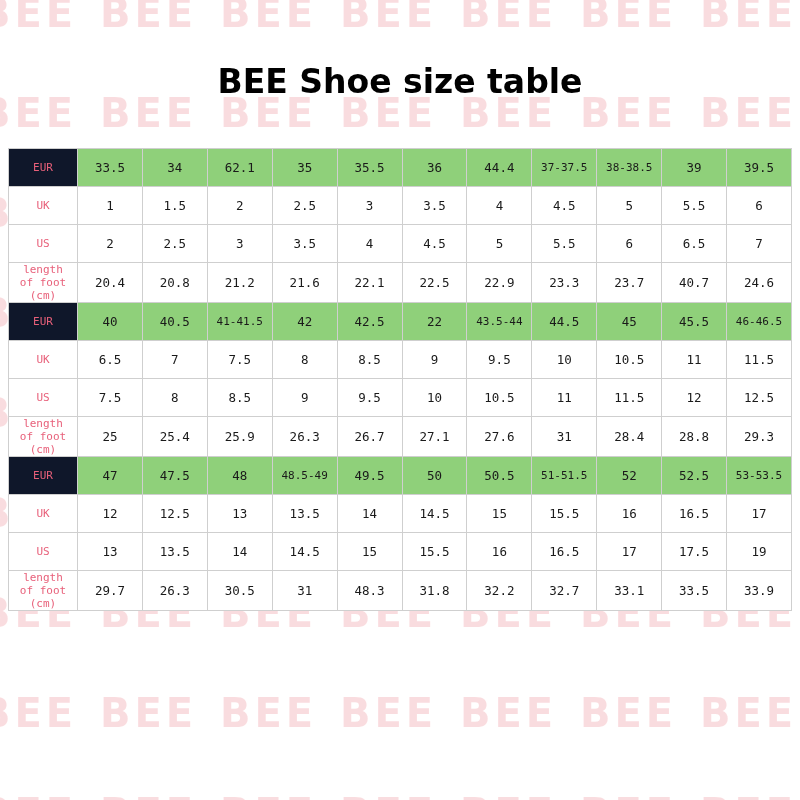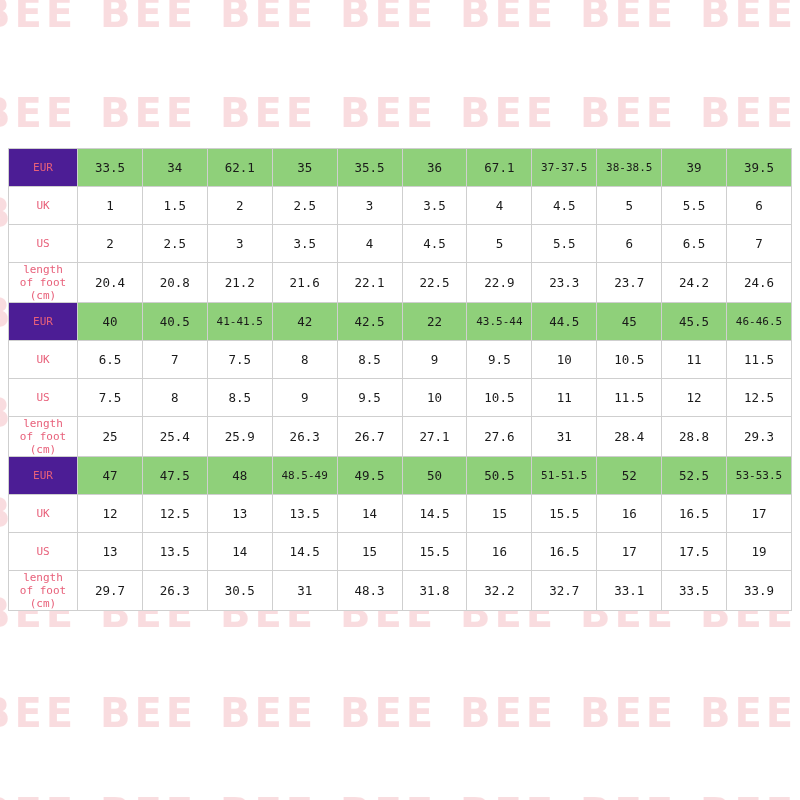--- a/index.html
+++ b/index.html
@@ -80,21 +80,21 @@
   }
   
   table.size-table td.label {
     width: 66px;
     color: #e8607a;
     font-size: 11px;
     line-height: 13px;
     background: #ffffff;
   }
   table.size-table td.label.eur-label {
-    background: #4c1d95;
+    background: #0f172a;
     color: #e8607a;
     font-weight: normal;
     text-align: center;
   }
   
   table.size-table tr.eur-row td {
     background: #8fd07a;
     color: #1a1a1a;
   }
   table.size-table tr.foot-row td {
@@ -168,33 +168,34 @@
     <div class="wm-glyph" style="left: 100px; top: 790px;">BEE</div>
     <div class="wm-glyph" style="left: 220px; top: 790px;">BEE</div>
     <div class="wm-glyph" style="left: 340px; top: 790px;">BEE</div>
     <div class="wm-glyph" style="left: 460px; top: 790px;">BEE</div>
     <div class="wm-glyph" style="left: 580px; top: 790px;">BEE</div>
     <div class="wm-glyph" style="left: 700px; top: 790px;">BEE</div>
   </div>
 
 <div id="page">
 
+  <h1 id="page-title">BEE Shoe size table</h1>
 
   <div id="table-wrap">
     <table class="size-table">
       <tbody id="table-body">
           <tr class="eur-row">
             <td class="label eur-label">EUR</td>
             <td>33.5</td>
             <td>34</td>
             <td>62.1</td>
             <td>35</td>
             <td>35.5</td>
             <td>36</td>
-            <td>67.1</td>
+            <td>44.4</td>
             <td style="font-size: 11px;">37-37.5</td>
             <td style="font-size: 11px;">38-38.5</td>
             <td>39</td>
             <td>39.5</td>
           </tr>
           <tr class="">
             <td class="label">UK</td>
             <td>1</td>
             <td>1.5</td>
             <td>2</td>
@@ -229,21 +230,21 @@
             </td>
             <td>20.4</td>
             <td>20.8</td>
             <td>21.2</td>
             <td>21.6</td>
             <td>22.1</td>
             <td>22.5</td>
             <td>22.9</td>
             <td>23.3</td>
             <td>23.7</td>
-            <td>24.2</td>
+            <td>40.7</td>
             <td>24.6</td>
           </tr>
           <tr class="eur-row">
             <td class="label eur-label">EUR</td>
             <td>40</td>
             <td>40.5</td>
             <td style="font-size: 11px;">41-41.5</td>
             <td>42</td>
             <td>42.5</td>
             <td>22</td>

